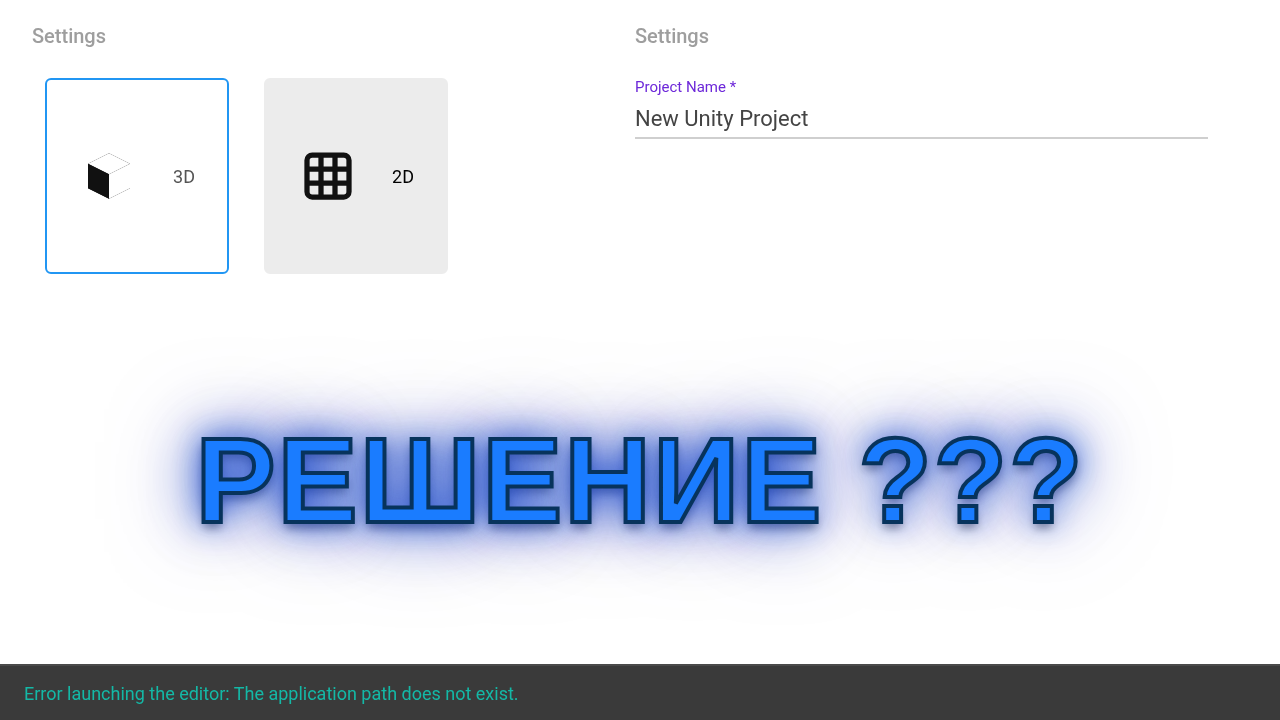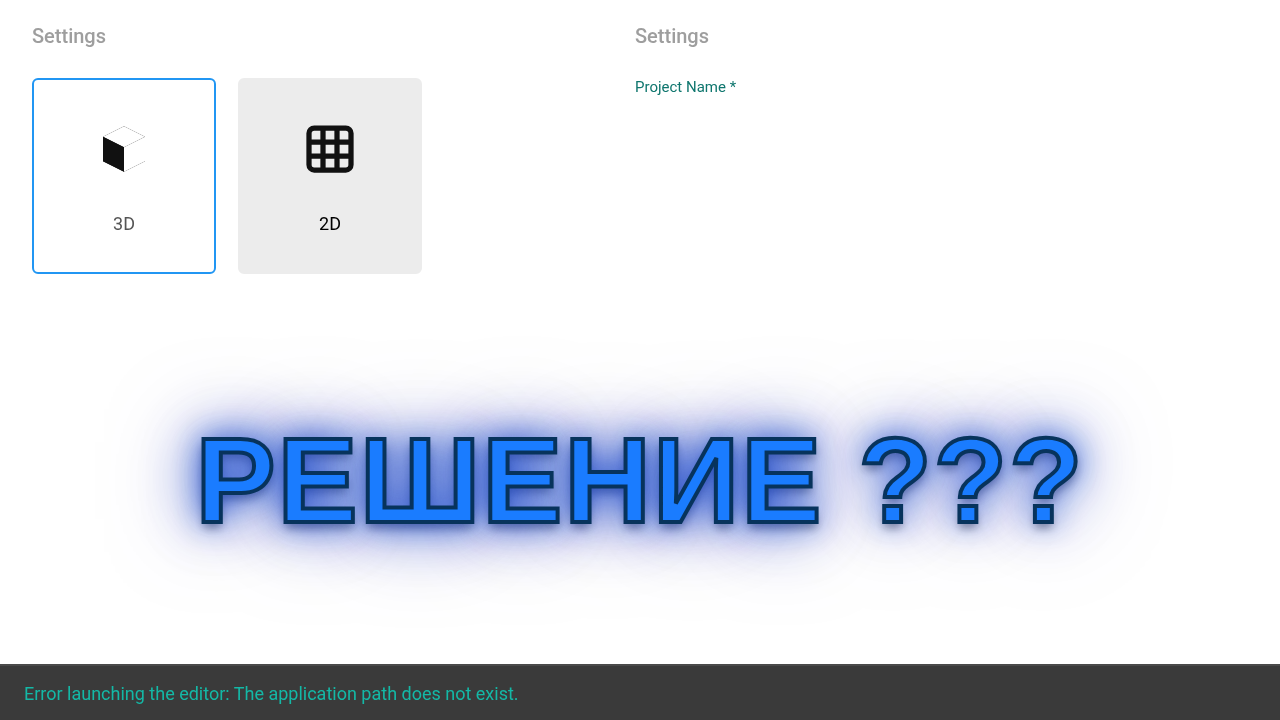--- a/index.html
+++ b/index.html
@@ -3,34 +3,34 @@
 <meta charset="utf-8">
 <style>
   * { box-sizing: border-box; margin: 0; padding: 0; }
   html, body { width: 1280px; height: 720px; font-family: -apple-system, BlinkMacSystemFont, "Segoe UI", Roboto, Arial, sans-serif; background: #fff; overflow: hidden; }
   .app { position: relative; width: 100%; height: 100%; }
   .columns { display: flex; width: 100%; padding: 24px 32px 0 32px; }
   .col { flex: 1; }
   .section-title { color: #9e9e9e; font-size: 20px; font-weight: 500; margin-bottom: 30px; }
   .templates-row { display: flex; gap: 22px; }
   .template-card {
-    width: 184px; height: 196px; display: flex; flex-direction: column; align-items: center; justify-content: center;
-    border-radius: 6px; gap: 34px; cursor: pointer;
+    width: 184px; height: 196px; display: flex; align-items: center; justify-content: center;
+    border-radius: 6px; gap: 34px; cursor: pointer; margin-left: 13px;
   }
   .template-card.selected { background: #fff; border: 2px solid #2196f3; }
   .template-card.unselected { background: #ececec; border: 2px solid #ececec; }
   .template-card .tlabel { font-size: 18px; font-weight: 400; }
   .template-card.selected .tlabel { color: #555; }
   .template-card.unselected .tlabel { color: #000000; }
   .icon-holder { width: 60px; height: 60px; display: flex; align-items: center; justify-content: center; }
   .icon-holder svg { width: 56px; height: 56px; }
 
   .settings-col { padding-left: 30px; padding-right: 40px; }
   .field { margin-bottom: 60px; }
-  .field-label { color: #0f766e; font-size: 15px; margin-bottom: 10px; display: block; }
+  .field-label { color: #6d28d9; font-size: 15px; margin-bottom: 10px; display: block; }
   .field-row { display: flex; align-items: center; border-bottom: 2px solid #cfcfcf; padding-bottom: 6px; }
   .field-input {
     flex: 1; border: none; outline: none; font-size: 22px; color: #444; background: transparent;
     font-family: inherit;
   }
   .dots-btn { cursor: pointer; padding: 0 6px; }
   .dots-btn svg { display: block; }
 
   .overlay-text {
     position: absolute; left: 50%; top: 480px; transform: translate(-50%, -50%);
@@ -97,20 +97,23 @@
         </div>
 
       </div>
     </div>
 
     <div class="col settings-col">
       <div class="section-title">Settings</div>
 
       <div class="field">
         <span class="field-label">Project Name *</span>
+        <div class="field-row">
+          <input class="field-input" value="New Unity Project" style="">
+        </div>
       </div>
 
 
     </div>
   </div>
 
   <div class="overlay-text">РЕШЕНИЕ ???</div>
 
   <div class="error-bar">
     <span>Error launching the editor: The application path does not exist.</span>

